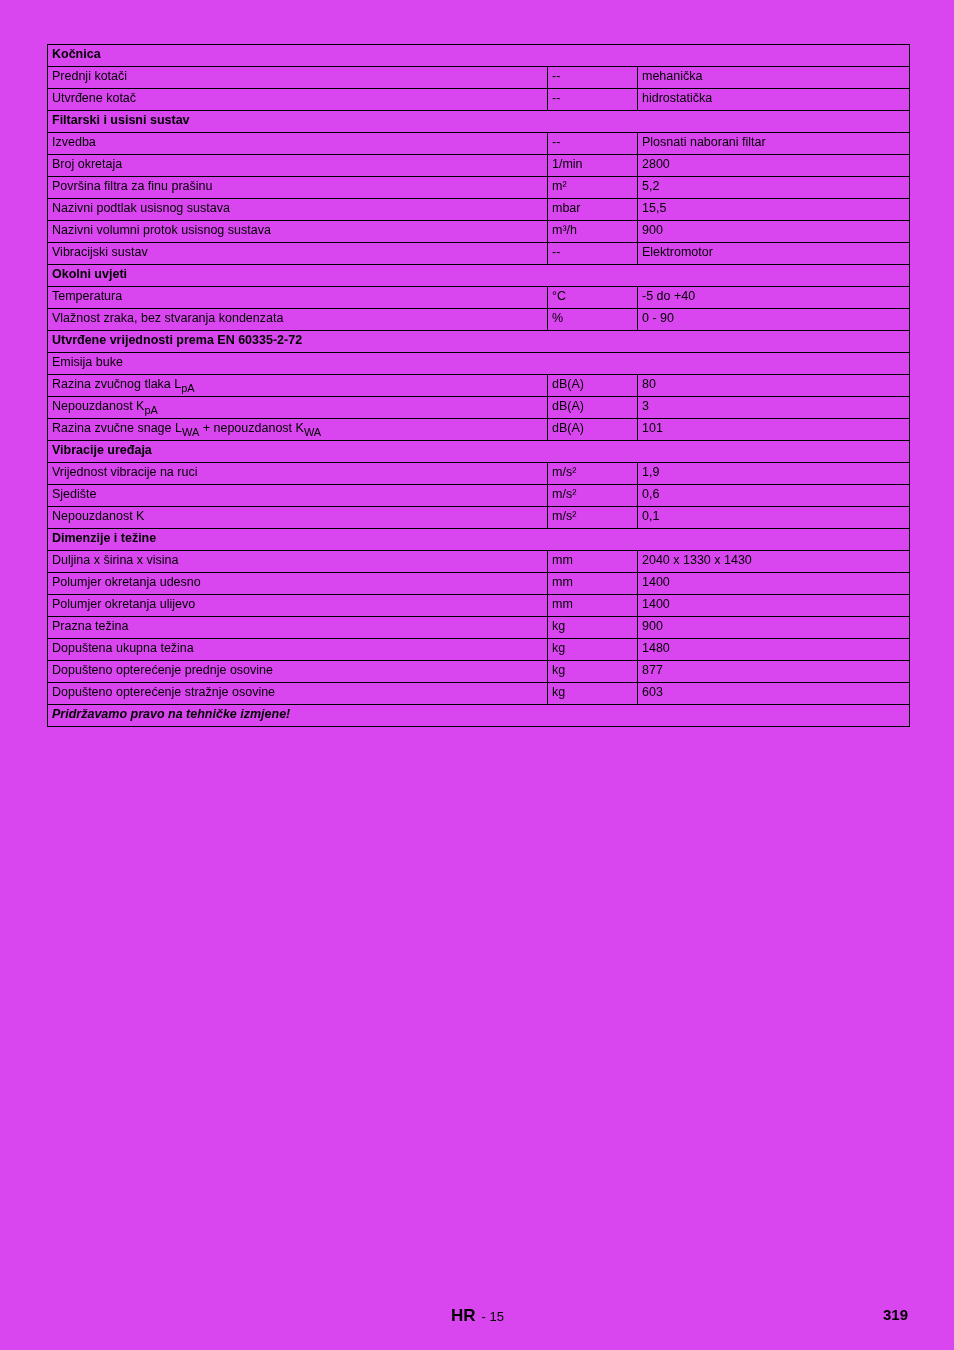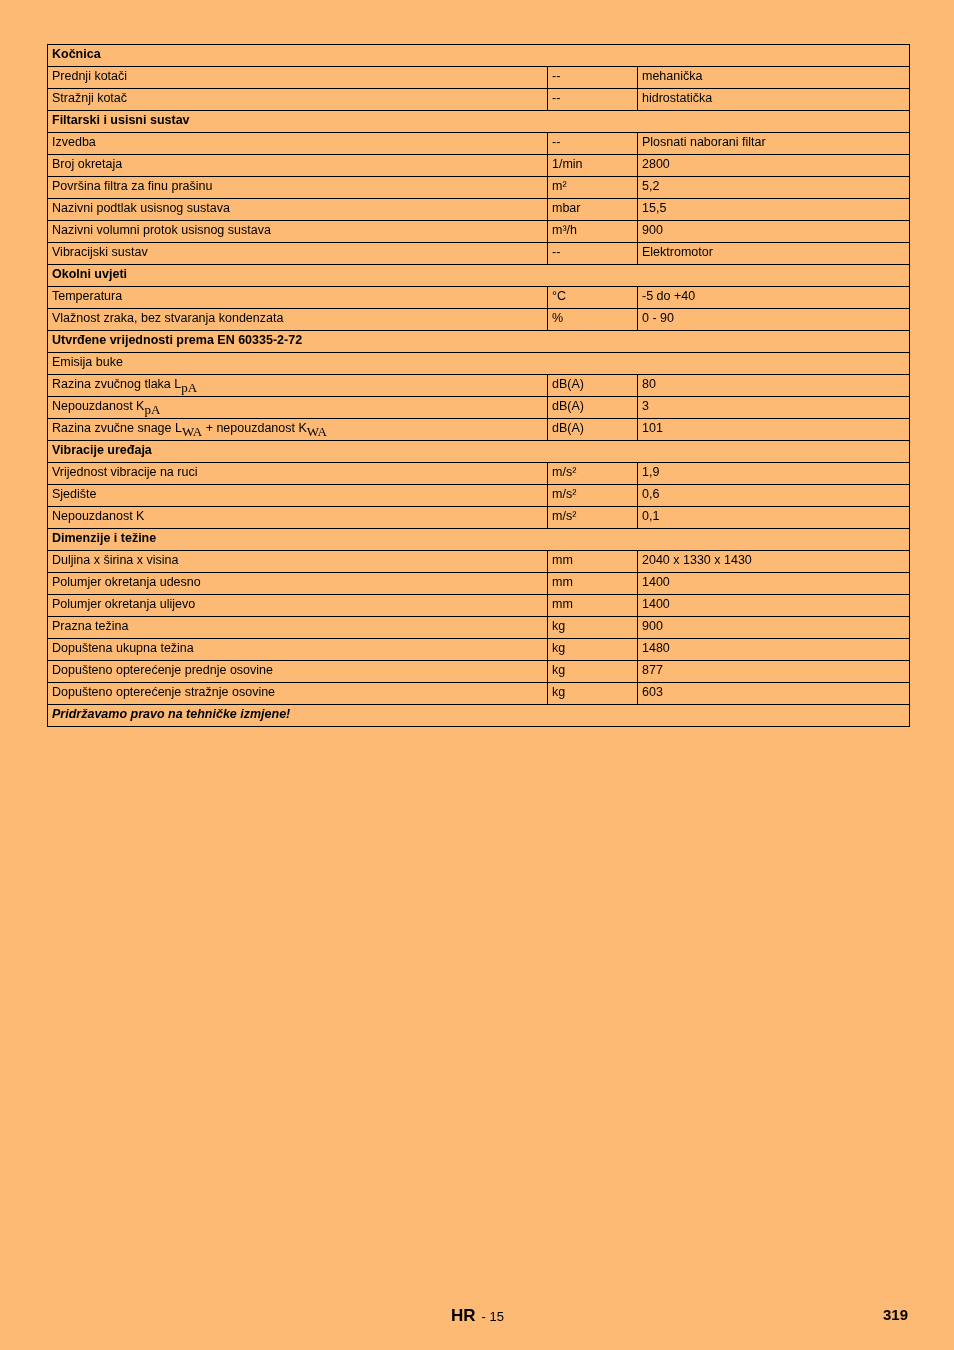--- a/index.html
+++ b/index.html
@@ -11,21 +11,21 @@
   }
   body {
     width: 954px;
     height: 1350px;
     position: relative;
     overflow: hidden;
   }
   .page {
     position: absolute;
     inset: 0;
-    background: #fdba74;
+    background: #d946ef;
   }
   table.spec {
     position: absolute;
     left: 47px;
     top: 44px;
     width: 862px;
     border-collapse: collapse;
     table-layout: fixed;
   }
   table.spec td {
@@ -38,23 +38,22 @@
     white-space: nowrap;
     overflow: hidden;
   }
   table.spec col.c-label { width: 500px; }
   table.spec col.c-unit  { width: 90px; }
   table.spec col.c-value { width: 272px; }
   td.section { font-weight: bold; }
   td.note { font-weight: bold; font-style: italic; margin-top: 44px; }
   td.plain { font-weight: normal; margin-left: 12px; }
   sub {
-    font-size: 13px;
+    font-size: 11px;
     line-height: 0;
-    font-family: Liberation Serif, serif;
   }
   .footer {
     position: absolute;
     left: 47px;
     right: 46px;
     top: 1306px;
     height: 22px;
   }
   .footer-center {
     position: absolute;
@@ -94,21 +93,21 @@
     <tbody>
         <tr>
           <td colspan="3" class="section">Kočnica</td>
         </tr>
         <tr>
           <td class="col-label">Prednji kotači</td>
           <td class="col-unit">--</td>
           <td class="col-value">mehanička</td>
         </tr>
         <tr>
-          <td class="col-label">Stražnji kotač</td>
+          <td class="col-label">Utvrđene kotač</td>
           <td class="col-unit">--</td>
           <td class="col-value">hidrostatička</td>
         </tr>
         <tr>
           <td colspan="3" class="section">Filtarski i usisni sustav</td>
         </tr>
         <tr>
           <td class="col-label">Izvedba</td>
           <td class="col-unit">--</td>
           <td class="col-value">Plosnati naborani filtar</td>

